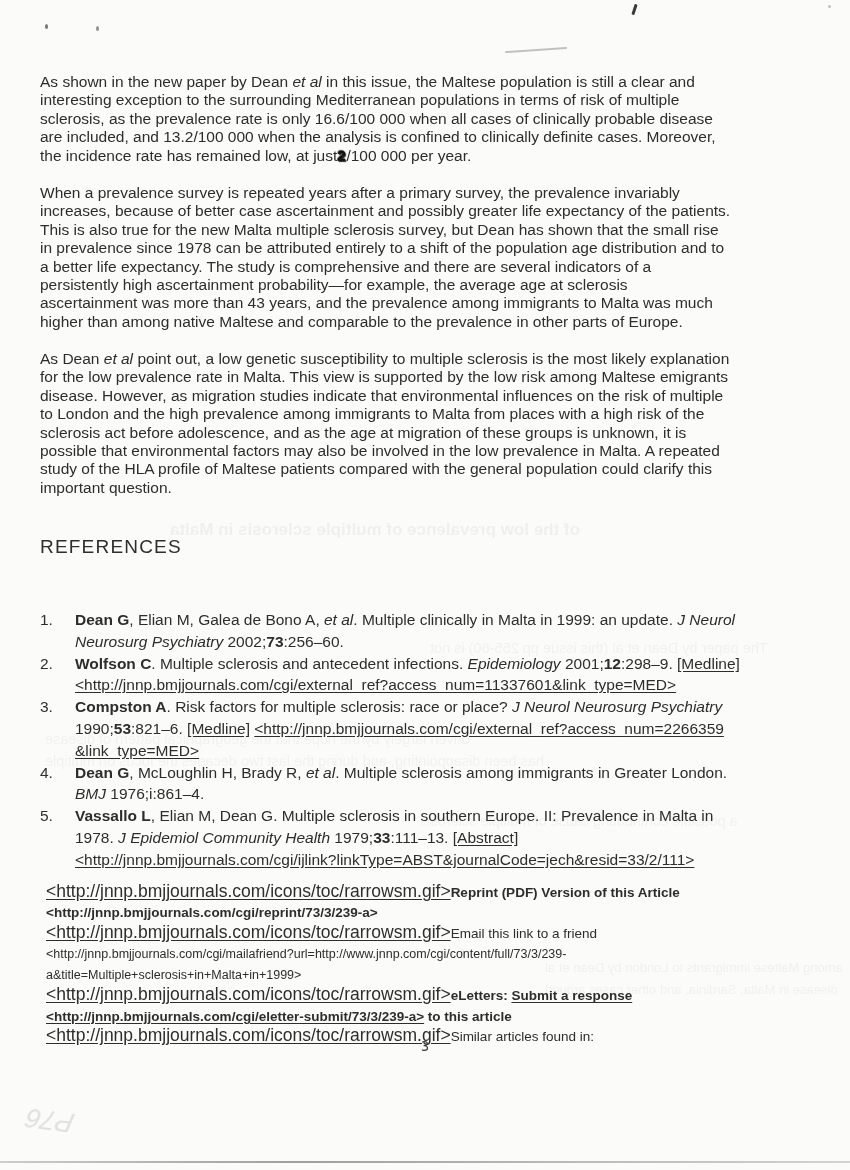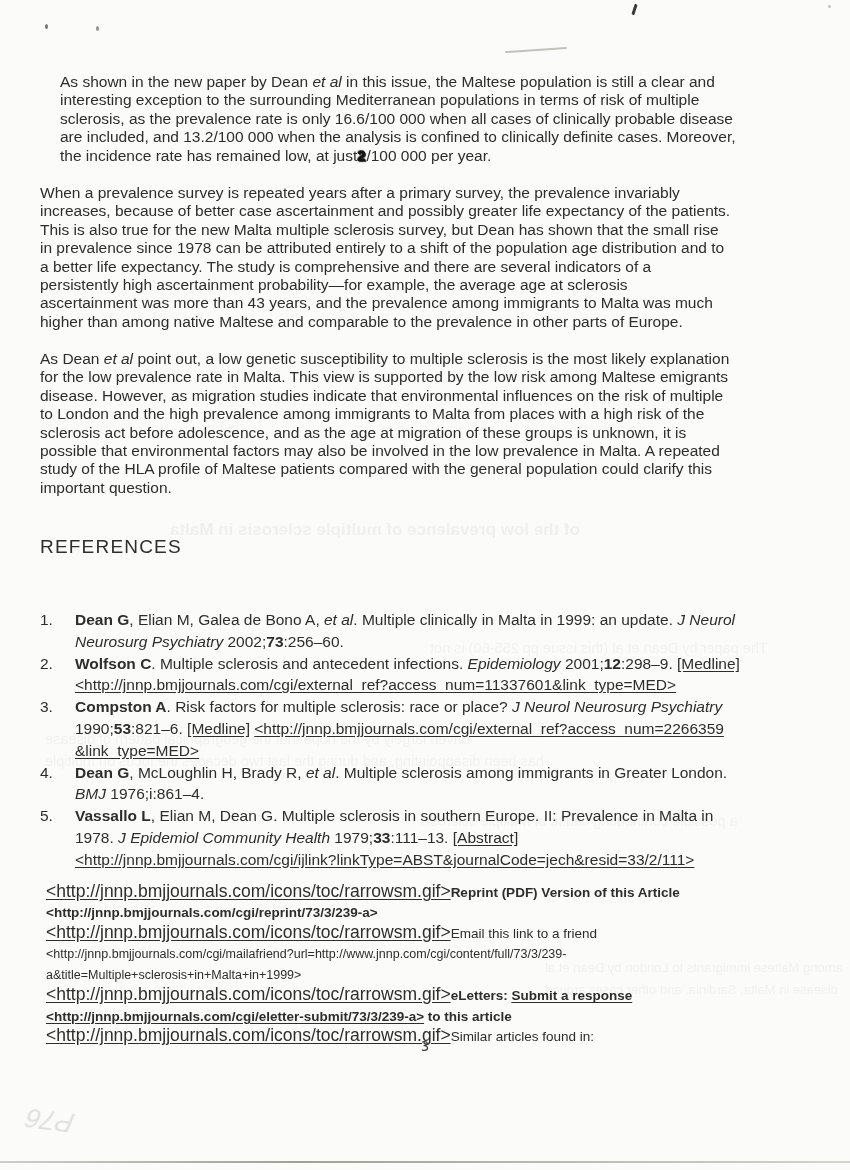--- a/index.html
+++ b/index.html
@@ -15,21 +15,21 @@
   .run.u{text-decoration:underline;text-underline-offset:2px;}
   .run.lg{font-size:17.5px;}
   .run.sm{font-size:13.5px;}
   .run.xs{font-size:12.5px;}
   .run.smudge{
     font-weight:700;color:#141414;letter-spacing:.5px;
     text-shadow:0 0 1px #000,1px 1px 1px #2a2a2a,-0.5px -1px 1px #333;
   }
   
   .para{position:absolute;left:40px;width:790px;font-size:15.5px;line-height:18.4px;}
-  #p1{top:73px;margin-left:20px;} #p2{top:184px;} #p3{top:350px;}
+  #p1{top:73px;} #p2{top:184px;} #p3{top:350px;}
   
   .refs-heading{
     position:absolute;left:40px;top:536px;
     font-size:19px;font-weight:400;letter-spacing:1.2px;color:#2e2e2e;
   }
   .refs{position:absolute;left:40px;top:609px;width:795px;font-size:15.5px;line-height:21.8px;}
   .ref-item{display:flex;}
   .ref-num{flex:0 0 35px;width:35px;}
   .ref-body{flex:1;min-width:0;}
   

